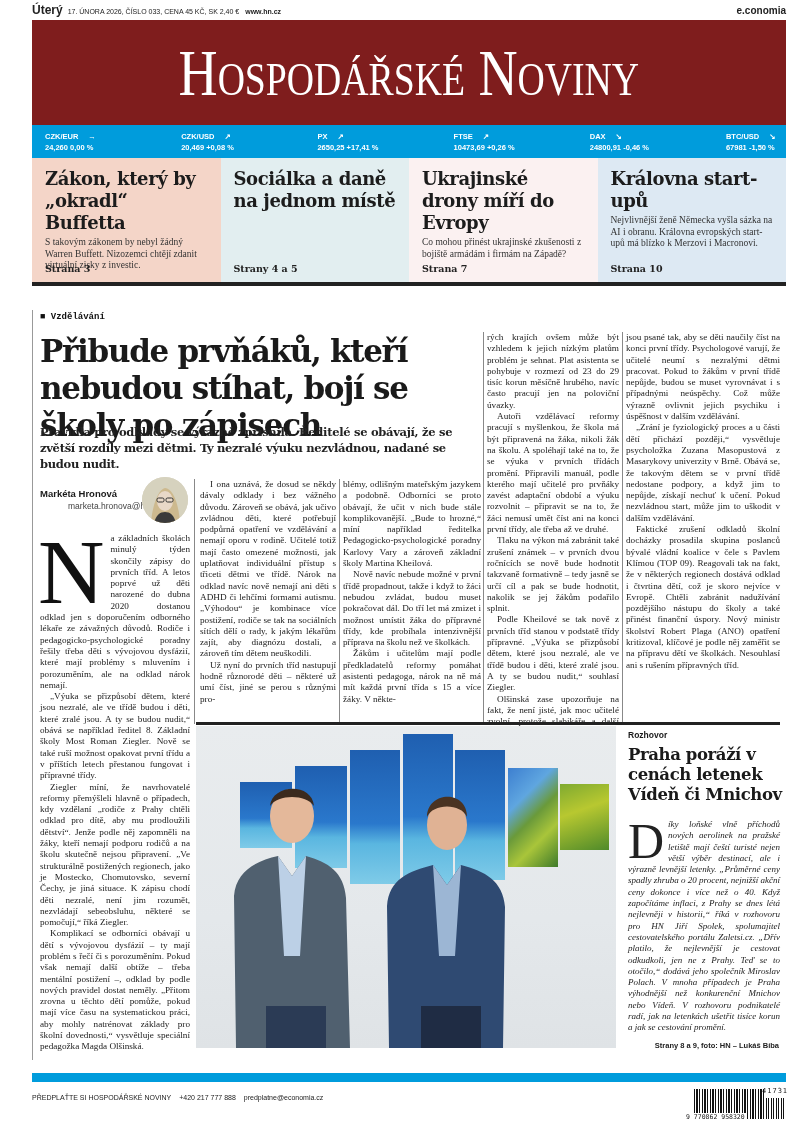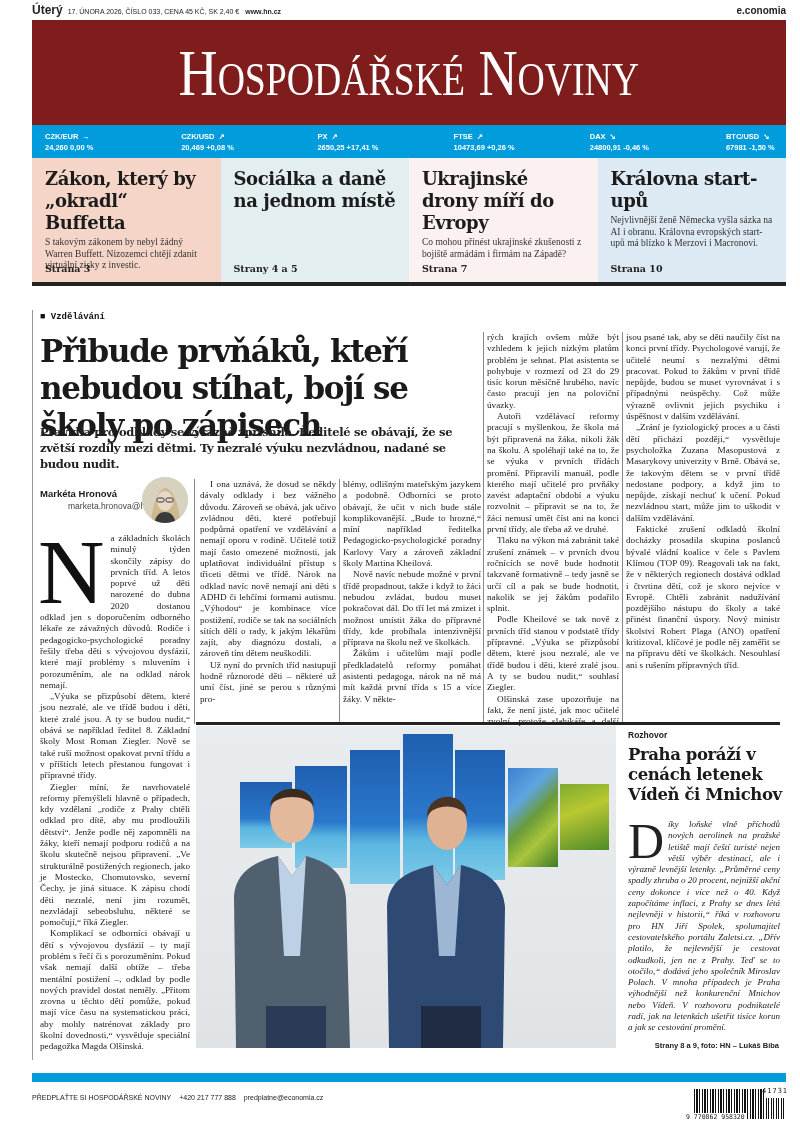--- a/index.html
+++ b/index.html
@@ -10,21 +10,21 @@
   .topline .left { font-family: "Liberation Sans", sans-serif; font-size: 7px; color: #222; }
   .topline .day { font-weight: bold; font-size: 12px; margin-right: 3px; }
   .topline .url { font-weight: bold; margin-left: 4px; }
   .topline .brand { font-family: "Liberation Sans", sans-serif; font-weight: bold; font-size: 10px; color: #222; }
 
   .masthead { position: absolute; top: 20px; left: 32px; right: 14px; height: 105px; background: #7f1d1d; display: flex; align-items: center; justify-content: center; }
   .masthead .title { font-family: "Liberation Serif", serif; color: #fff; font-size: 66px; letter-spacing: 0px; font-weight: normal; font-variant: small-caps; transform: scaleX(0.82); white-space: nowrap; line-height: 1; }
 
   .tickers { position: absolute; top: 125px; left: 32px; right: 14px; height: 33px; background: #009cdc; display: flex; justify-content: space-between; padding: 6px 10px 0 13px; }
   .ticker { font-family: "Liberation Sans", sans-serif; font-size: 7.5px; color: #fff; font-weight: bold; line-height: 11px; min-width: 70px; }
-  .ticker .name { display: flex; align-items: flex-start; gap: 4px; }
+  .ticker .name { display: flex; align-items: flex-start; gap: 10px; }
 
   .teasers { position: absolute; top: 158px; left: 32px; right: 14px; height: 128px; display: flex; border-bottom: 4px solid #222; }
   .teaser { flex: 1; padding: 10px 12px 0 13px; position: relative; }
   .teaser:nth-child(1) { background: #f4d5c8; }
   .teaser:nth-child(2) { background: #e2eef0; }
   .teaser:nth-child(3) { background: #fbf1f1; }
   .teaser:nth-child(4) { background: #dde9f3; }
   .teaser h2 { font-family: "DejaVu Serif", serif; font-weight: bold; font-size: 18px; line-height: 22px; color: #1c1c1c; letter-spacing: -0.4px; }
   .teaser p { font-size: 9.5px; line-height: 11.5px; margin-top: 3px; color: #333; }
   .teaser .page { position: absolute; left: 13px; bottom: 8px; font-family: "DejaVu Serif", serif; font-weight: bold; font-size: 9.5px; color: #222; }

